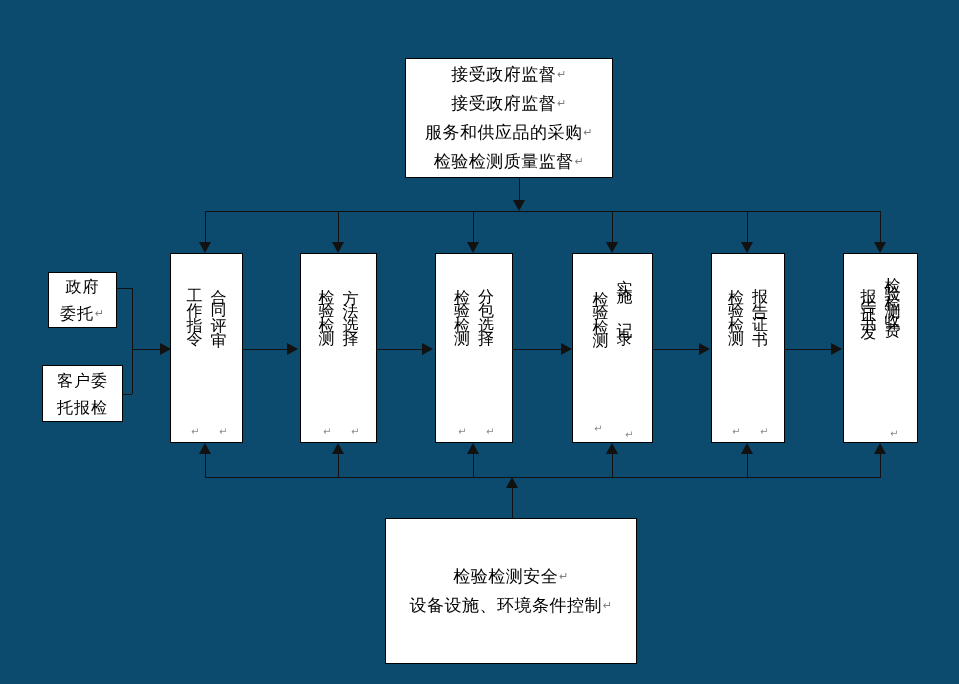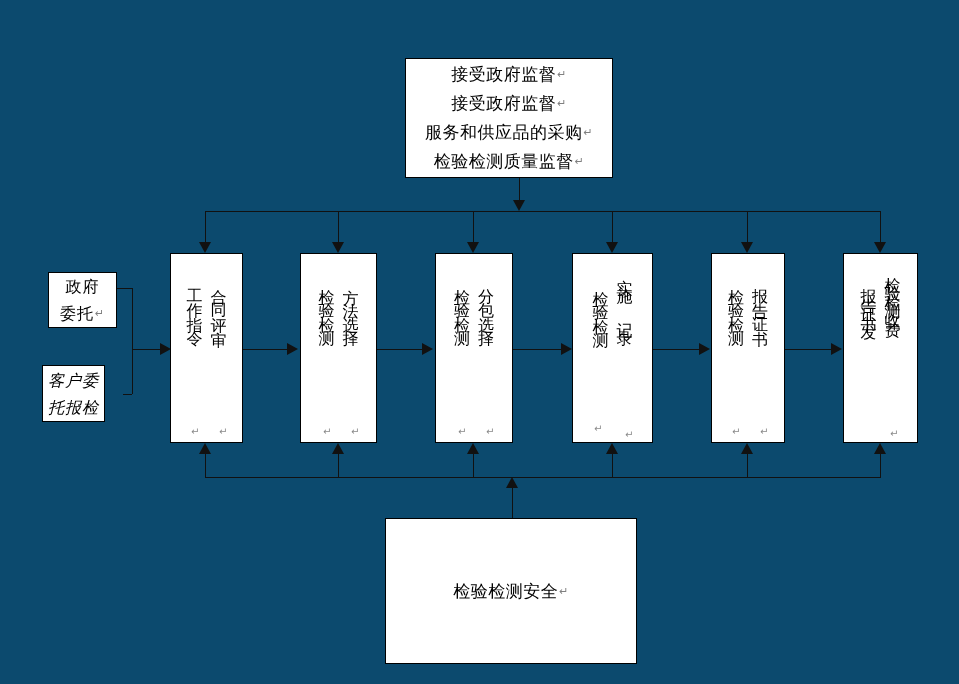--- a/index.html
+++ b/index.html
@@ -126,21 +126,21 @@
   <div class="ln-v" style="left:747px;top:211px;height:32px;"></div>
   <div class="arrow-d" style="left:741px;top:242px;"></div>
   <div class="ln-v" style="left:880px;top:211px;height:32px;"></div>
   <div class="arrow-d" style="left:874px;top:242px;"></div>
 
   <div class="box smallbox" style="left:48px;top:252px;width:69px;height:56px;margin-top:20px;">
     <div class="sline">政府</div>
     <div class="sline"><span>委托</span><span class="pilcrow">↵</span></div>
   </div>
 
-  <div class="box smallbox" style="left:42px;top:365px;width:63px;height:57px;font-style:italic;">
+  <div class="box smallbox" style="left:42px;top:365px;width:81px;height:57px;">
     <div class="sline">客户委</div>
     <div class="sline">托报检</div>
   </div>
 
   <div class="ln-h" style="left:117px;top:288px;width:15px;"></div>
   <div class="ln-h" style="left:123px;top:394px;width:9px;"></div>
   <div class="ln-v" style="left:132px;top:288px;height:106px;"></div>
   <div class="ln-h" style="left:132px;top:349px;width:32px;"></div>
   <div class="arrow-r" style="left:160px;top:343px;"></div>
 
@@ -213,15 +213,16 @@
   <div class="ln-v" style="left:747px;top:454px;height:23px;"></div>
   <div class="arrow-u" style="left:741px;top:443px;"></div>
   <div class="ln-v" style="left:880px;top:454px;height:23px;"></div>
   <div class="arrow-u" style="left:874px;top:443px;"></div>
 
   <div class="ln-v" style="left:512px;top:488px;height:30px;"></div>
   <div class="arrow-u" style="left:506px;top:477px;"></div>
 
   <div class="box hbox" style="left:385px;top:518px;width:252px;height:146px;">
     <div class="hline"><span>检验检测安全</span><span class="pilcrow">↵</span></div>
+    <div class="hline"><span>设备设施、环境条件控制</span><span class="pilcrow">↵</span></div>
   </div>
 
 </div>
 
 </body></html>

